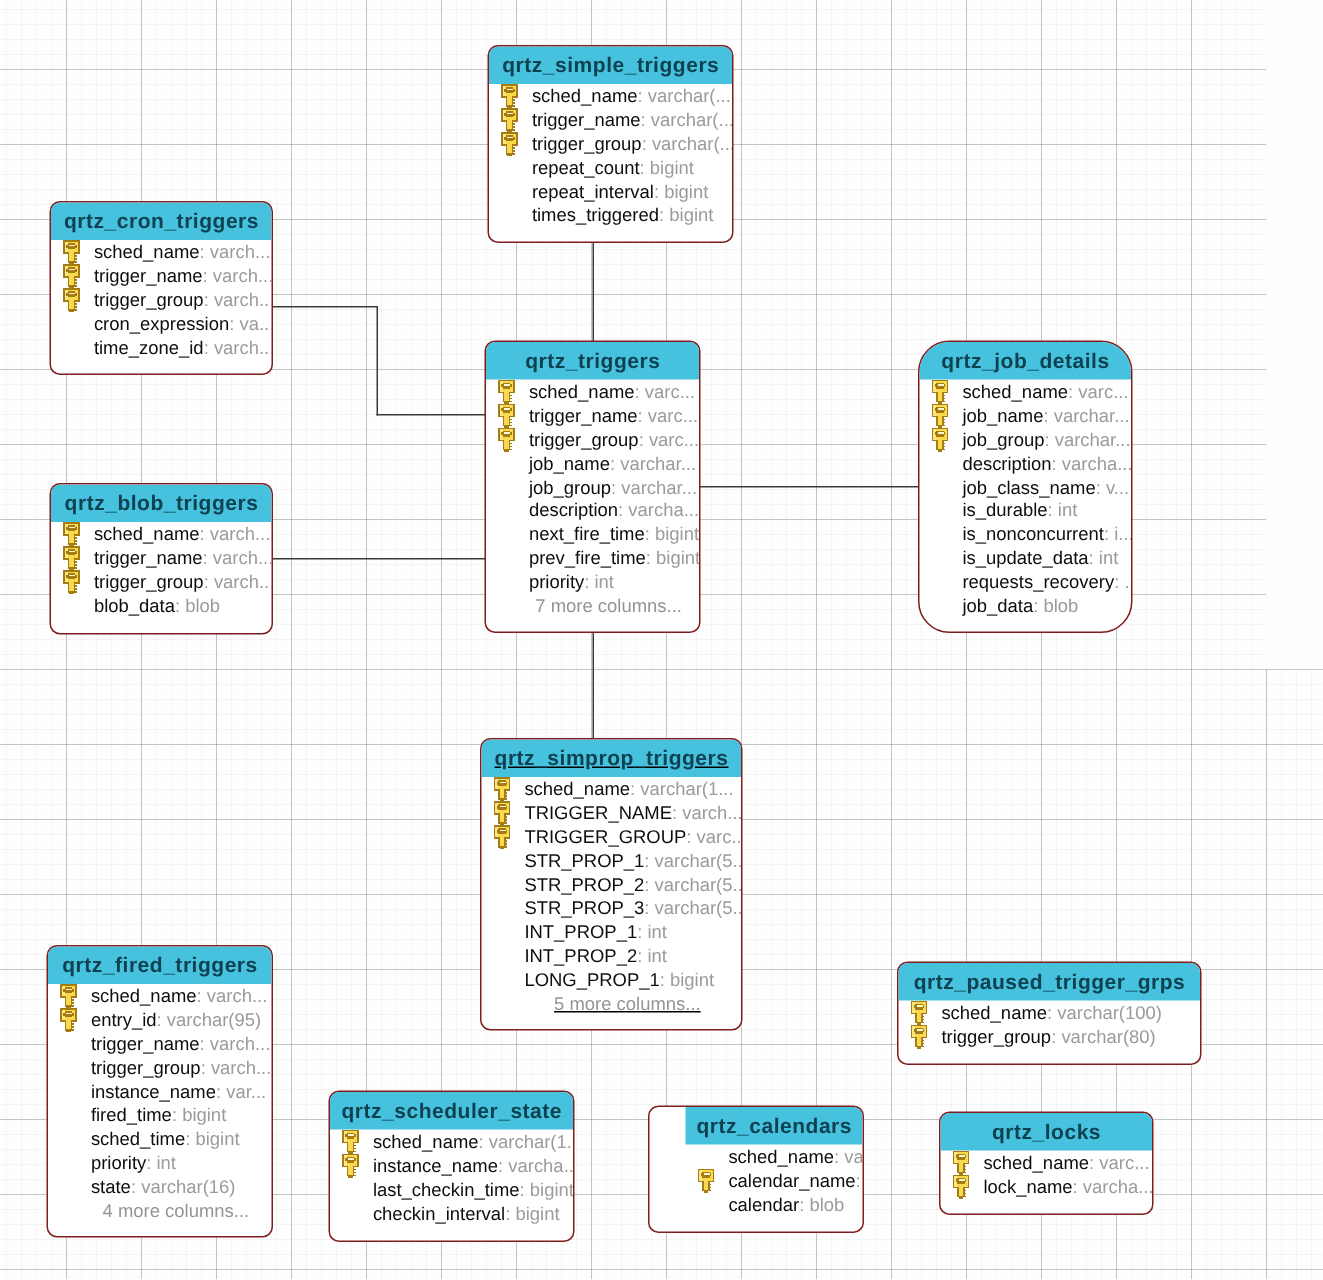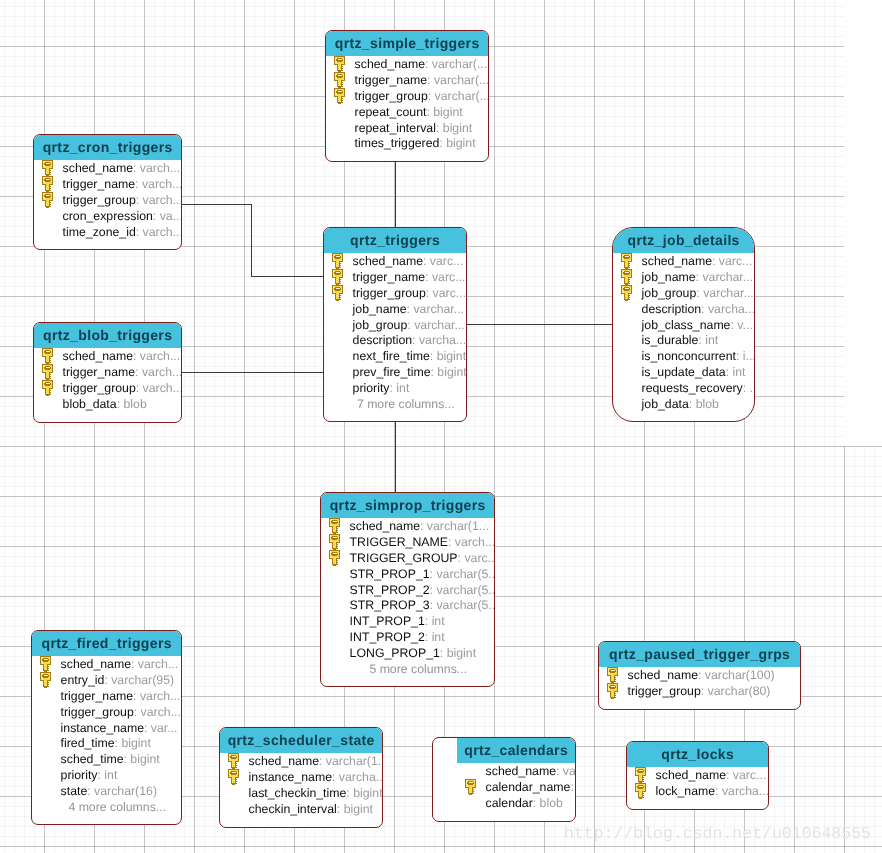--- a/index.html
+++ b/index.html
@@ -290,21 +290,21 @@
                 <path d="M3 2 h5 v1 h1 v2 h-1 v1 h-5 v-1 h-1 v-2 h1 z" fill="#a57b14"></path>
                 <path d="M4 3 h4 v1 h-4 z" fill="#fdf6c8"></path>
               </svg></span>
             <span class="txt"><span class="cn">trigger_group</span><span class="ty">: <span>varch...</span></span></span>
           </div>
           <div class="row">
             <span class="txt"><span class="cn">blob_data</span><span class="ty">: <span>blob</span></span></span>
           </div>
         </div>
       </div>
-      <div class="tbl" style="left: 320px; top: 492px; width: 175px;">
+      <div class="tbl" style="left: 320px; top: 492px; width: 175px; text-decoration: underline;">
         <div class="thead">qrtz_simprop_triggers</div>
         <div class="tbody">
           <div class="row">
             <span class="kico"><svg viewBox="0 0 13 17" width="13" height="17" shape-rendering="crispEdges">
                 <path d="M0 0 h11 v9 h-3 v6 h-1 v1 h-3 v-1 h-1 v-6 h-3 z" fill="#a57b14"></path>
                 <path d="M1 1 h9 v7 h-3 v6 h-3 v-6 h-3 z" fill="#f9d94d"></path>
                 <path d="M1 1 h2 v7 h-2 z" fill="#fbe782"></path>
                 <path d="M8 10 h1 v1 h-1 z M8 12 h1 v1 h-1 z M8 14 h1 v1 h-1 z" fill="#a57b14"></path>
                 <path d="M3 2 h5 v1 h1 v2 h-1 v1 h-5 v-1 h-1 v-2 h1 z" fill="#a57b14"></path>
                 <path d="M4 3 h4 v1 h-4 z" fill="#fdf6c8"></path>
@@ -506,14 +506,13 @@
                 <path d="M1 1 h2 v7 h-2 z" fill="#fbe782"></path>
                 <path d="M8 10 h1 v1 h-1 z M8 12 h1 v1 h-1 z M8 14 h1 v1 h-1 z" fill="#a57b14"></path>
                 <path d="M3 2 h5 v1 h1 v2 h-1 v1 h-5 v-1 h-1 v-2 h1 z" fill="#a57b14"></path>
                 <path d="M4 3 h4 v1 h-4 z" fill="#fdf6c8"></path>
               </svg></span>
             <span class="txt"><span class="cn">lock_name</span><span class="ty">: <span>varcha...</span></span></span>
           </div>
         </div>
       </div>
     </div>
-  <div class="wm" id="wm" style="left:564px;top:824px;">http://blog.csdn.net/u010648555</div>
 </div>
 
 </body></html>

